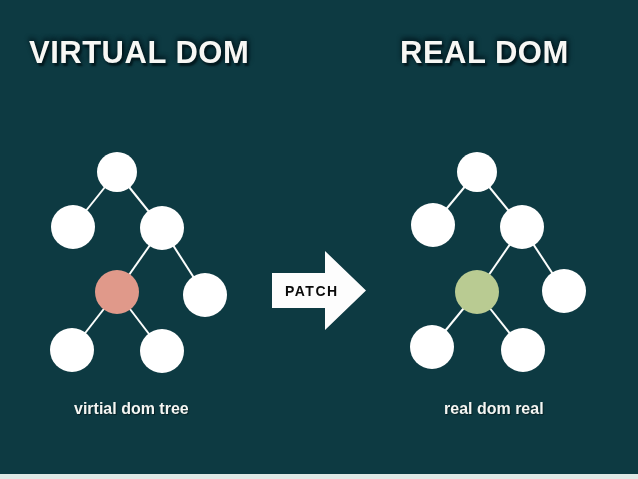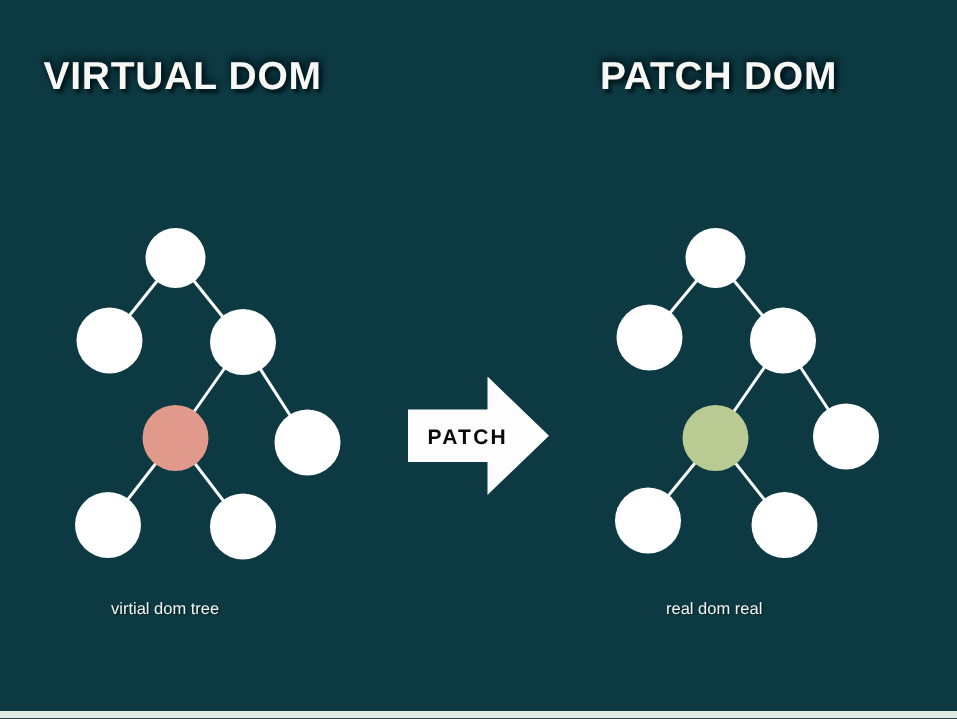--- a/index.html
+++ b/index.html
@@ -6,21 +6,21 @@
   .stage{
     position:relative;
     width:638px;height:479px;
     overflow:hidden;
     background:var(--bg,#0d3a42);
     font-family:"Liberation Sans", sans-serif;
   }
   .title{
     position:absolute;
     top:37px;
-    font-size:26px;
+    font-size:31px;
     font-weight:bold;
     letter-spacing:0.5px;
     color:var(--title-color,#f7f7f4);
     line-height:1;
     text-shadow:2px 3px 2px rgba(2,22,28,0.9), -1px -3px 4px rgba(2,22,28,0.7), 3px -2px 4px rgba(2,22,28,0.5);
     white-space:nowrap;
     text-align:right;
   }
   .title-left{left:29px;}
   .title-right{left:400px;}
@@ -35,43 +35,44 @@
     position:absolute;
     left:13px;top:0;height:100%;
     display:flex;align-items:center;
     font-size:14px;font-weight:bold;
     letter-spacing:1.5px;
     color:var(--arrow-label-color,#0b0b0b);
   }
   .caption{
     position:absolute;
     top:400px;
-    font-size:11px;
+    font-size:16px;
     color:#f4f6f3;
     line-height:1.1;
     text-shadow:1px 1px 1px rgba(0,0,0,0.45);
     white-space:nowrap;
+    font-weight:bold;
   }
   .caption-left{left:74px;}
   .caption-right{left:444px;}
   .footer-bar{
     position:absolute;
     left:0;bottom:0;
     width:100%;height:5px;
     background:var(--footer,#dfe9e6);
   }
 </style>
 </head>
 <body>
 
 <div class="stage" style="--bg: #0d3a42; --title-color: #f7f7f4; --arrow-label-color: #0b0b0b; --footer: #dfe9e6;">
 
   <div class="title title-left">VIRTUAL DOM</div>
 
-  <div class="title title-right">PATCH DOM</div>
+  <div class="title title-right">REAL DOM</div>
 
   <svg id="trees" class="trees-svg" width="638" height="479">
       <line x1="117" y1="172" x2="73" y2="227" stroke="#fbfdfc" stroke-width="2"></line>
       <line x1="117" y1="172" x2="162" y2="228" stroke="#fbfdfc" stroke-width="2"></line>
       <line x1="162" y1="228" x2="117" y2="292" stroke="#fbfdfc" stroke-width="2"></line>
       <line x1="162" y1="228" x2="205" y2="295" stroke="#fbfdfc" stroke-width="2"></line>
       <line x1="117" y1="292" x2="72" y2="350" stroke="#fbfdfc" stroke-width="2"></line>
       <line x1="117" y1="292" x2="162" y2="351" stroke="#fbfdfc" stroke-width="2"></line>
       <circle cx="117" cy="172" r="20" fill="#ffffff"></circle>
       <circle cx="73" cy="227" r="22" fill="#ffffff"></circle>

